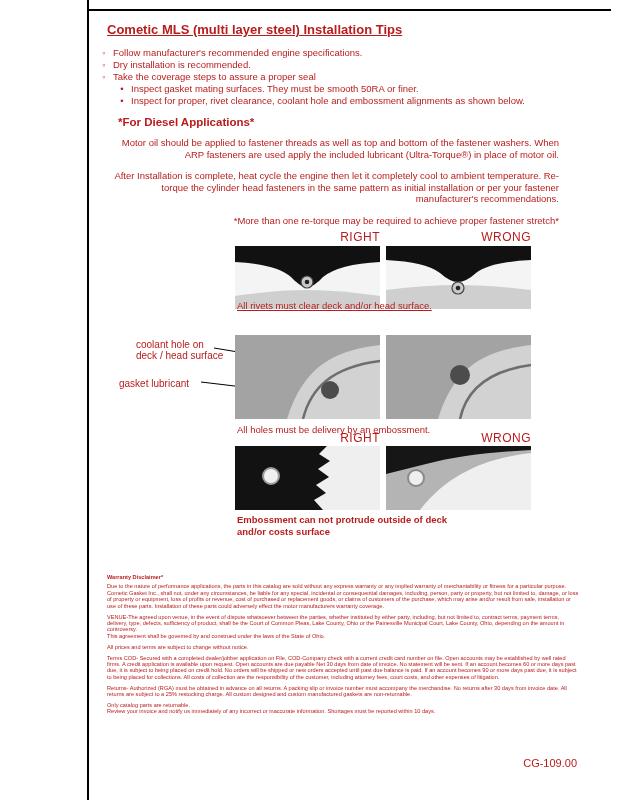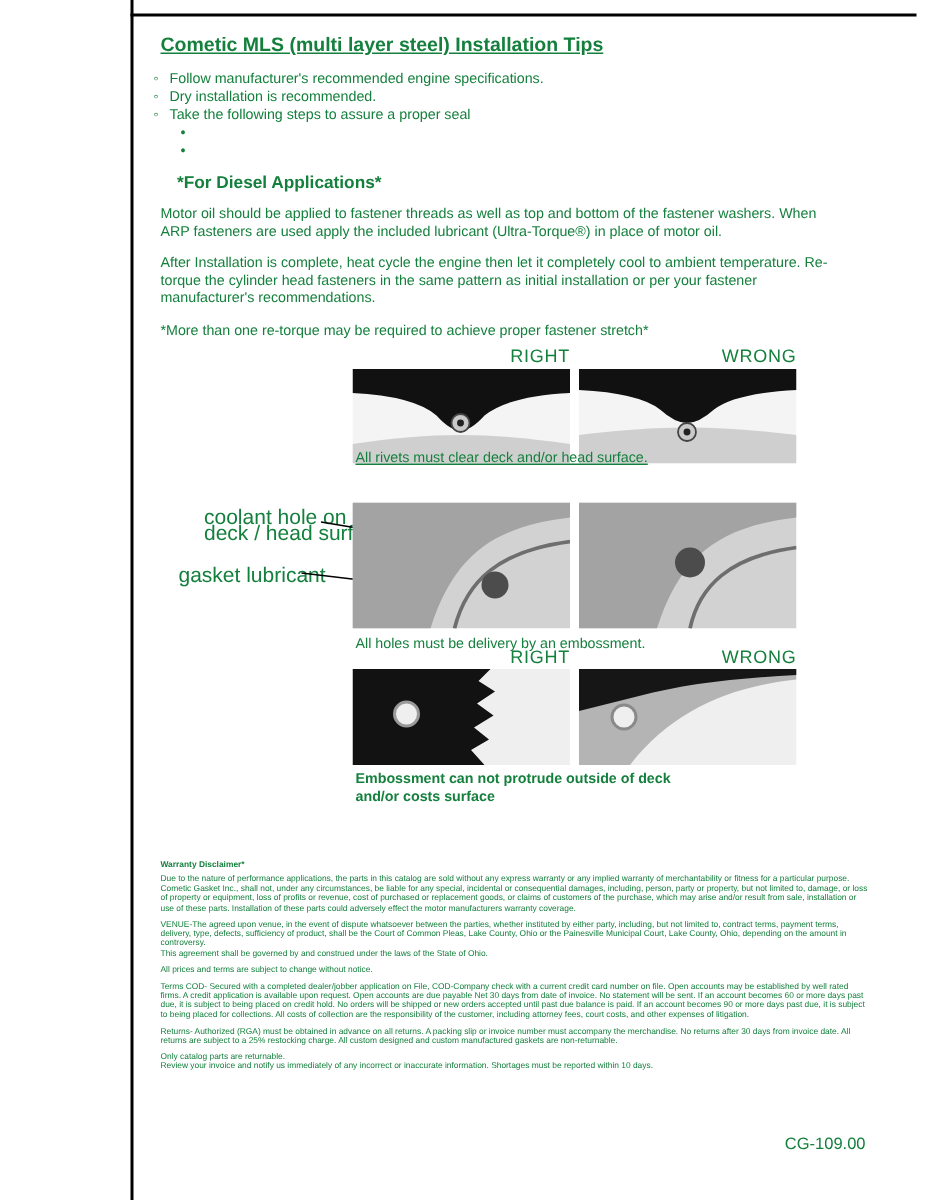--- a/index.html
+++ b/index.html
@@ -1,33 +1,33 @@
 <!DOCTYPE html>
 <html><head>
 <meta charset="utf-8">
 <style>
   html,body { margin:0; padding:0; background:#ffffff; }
   .page {
     position:relative; width:618px; height:800px; background:#fff;
-    font-family:"Liberation Sans", sans-serif; color:#15803d; overflow:hidden;
+    font-family:"Liberation Sans", sans-serif; color:#b91c1c; overflow:hidden;
   }
   .v-rule { position:absolute; left:87px; top:0; width:2px; height:800px; background:#000; }
   .h-rule { position:absolute; left:87px; top:9px; width:524px; height:2px; background:#000; }
 
   .title { position:absolute; left:107px; top:22px; margin:0; font-size:13px; font-weight:bold; text-decoration:underline; }
 
   .tips { position:absolute; left:100px; top:47px; width:470px; font-size:9.5px; line-height:12px; }
   .tip { display:flex; gap:5px; }
   .tip .mk { width:8px; flex:0 0 auto; text-align:center; }
   .tip.sub { margin-left:18px; }
 
   .diesel { position:absolute; left:118px; top:116px; margin:0; font-size:11.5px; font-weight:bold; }
 
   .paras { position:absolute; left:107px; top:137px; width:452px; font-size:9.5px; line-height:11.5px; }
-  .paras p { margin:0 0 10px; }
+  .paras p { margin:0 0 10px;text-align:right; }
 
   .hdr { position:absolute; width:145px; text-align:right; font-size:12px; letter-spacing:0.5px; }
   .r1-right { left:235px; top:230px; }
   .r1-wrong { left:386px; top:230px; }
   .r3-right { left:235px; top:431px; }
   .r3-wrong { left:386px; top:431px; }
 
   .fig { position:absolute; width:145px; }
   .fig svg { display:block; width:145px; }
   .f-r1-right { left:235px; top:246px; height:63px; }
@@ -35,21 +35,21 @@
   .f-r2-right { left:235px; top:335px; height:84px; }
   .f-r2-wrong { left:386px; top:335px; height:84px; }
   .f-r3-right { left:235px; top:446px; height:64px; }
   .f-r3-wrong { left:386px; top:446px; height:64px; }
 
   .cap { position:absolute; font-size:9.5px; line-height:11.5px; }
   .c1 { left:237px; top:300px;text-decoration:underline; }
   .c2 { left:237px; top:424px; }
   .c3 { left:237px; top:514px;font-weight:bold; }
 
-  .callout { position:absolute; font-size:14px; line-height:11px; }
+  .callout { position:absolute; font-size:10px; line-height:11px; }
   .co1 { left:136px; top:339px; }
   .co2 { left:119px; top:378px; }
 
   .pointer-lines { position:absolute; left:0; top:0; width:618px; height:800px; pointer-events:none; }
 
   .legal { position:absolute; left:107px; top:574px; width:473px; font-size:5.6px; line-height:6.4px; }
   .legal p { margin:0 0 4.5px; white-space:pre-line; }
   .legal .lh { font-weight:bold; margin-bottom:3px; }
 
   .footer-code { position:absolute; right:41px; top:757px; font-size:11px;margin-left:24px; }
@@ -68,27 +68,29 @@
     <div class="tip">
       <span class="mk">◦</span>
       <span>Follow manufacturer's recommended engine specifications.</span>
     </div>
     <div class="tip">
       <span class="mk">◦</span>
       <span>Dry installation is recommended.</span>
     </div>
     <div class="tip">
       <span class="mk">◦</span>
-      <span>Take the following steps to assure a proper seal</span>
+      <span>Take the coverage steps to assure a proper seal</span>
     </div>
     <div class="tip sub">
       <span class="mk">•</span>
+      <span>Inspect gasket mating surfaces.  They must be smooth 50RA or finer.</span>
     </div>
     <div class="tip sub">
       <span class="mk">•</span>
+      <span>Inspect for proper, rivet clearance, coolant hole and embossment alignments as shown below.</span>
     </div>
   </div>
 
   <h2 class="diesel">*For Diesel Applications*</h2>
 
   <div class="paras">
     <p>Motor oil should be applied to fastener threads as well as top and bottom of the fastener washers. When ARP fasteners are used apply the included lubricant (Ultra-Torque®) in place of motor oil.</p>
     <p>After Installation is complete, heat cycle the engine then let it completely cool to ambient temperature. Re-torque the cylinder head fasteners in the same pattern as initial installation or per your fastener manufacturer's recommendations.</p>
     <p>*More than one re-torque may be required to achieve proper fastener stretch*</p>
   </div>

